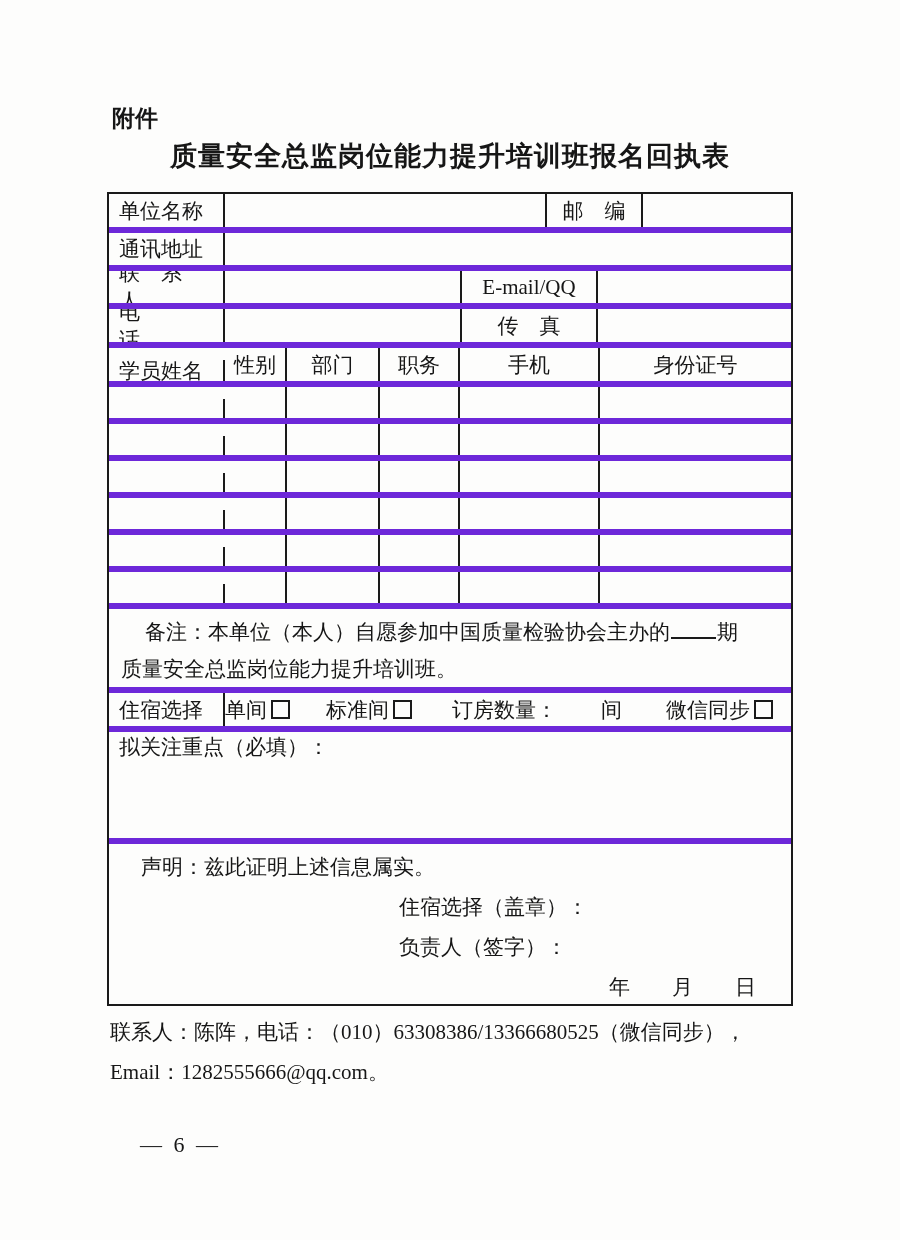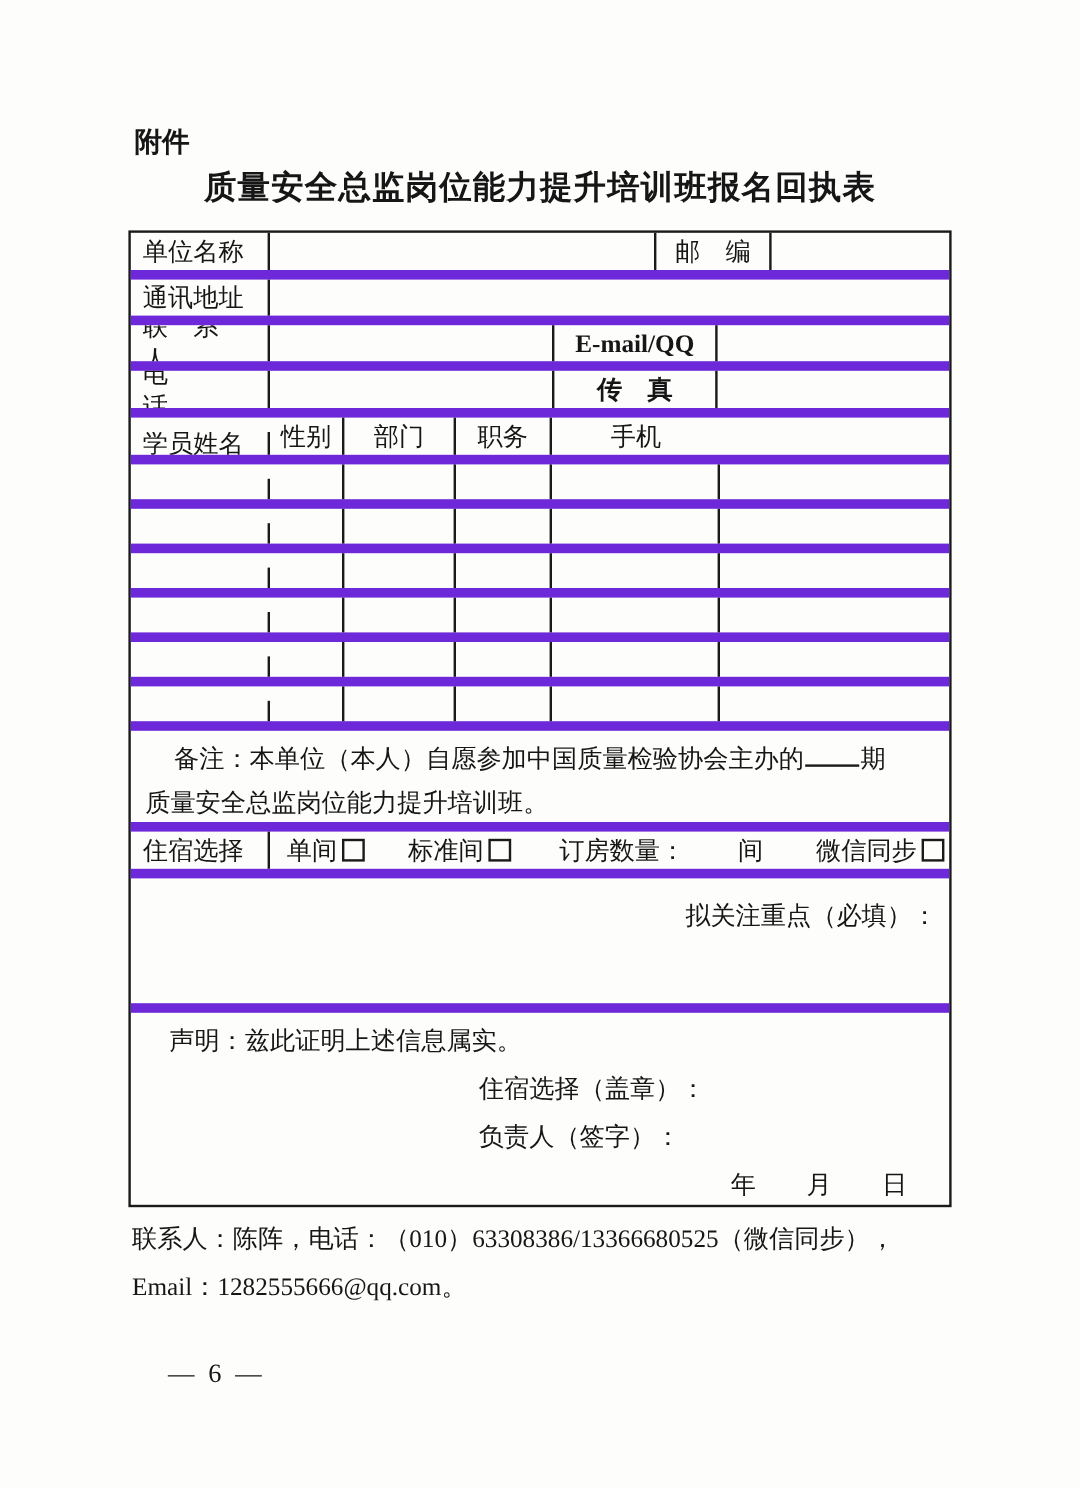--- a/index.html
+++ b/index.html
@@ -4,41 +4,41 @@
 <style>
   html,body{margin:0;padding:0;background:#e8e8e8;}
   .page{position:relative;width:900px;height:1240px;background:#fdfdfc;overflow:hidden;
         font-family:"Liberation Serif","DejaVu Serif",serif;color:#161616;}
   .attachment{position:absolute;left:112px;top:103px;font-size:23px;font-weight:bold;
         font-family:"Liberation Sans","DejaVu Sans",sans-serif;}
   .title{position:absolute;left:0;top:138px;width:100%;margin:0;text-align:center;
         font-size:27px;font-weight:bold;letter-spacing:1px;
         font-family:"Liberation Sans","DejaVu Sans",sans-serif;}
   .ftable{position:absolute;left:107px;top:192px;width:686px;border:2px solid #1a1a1a;box-sizing:border-box;}
-  .row{display:flex;border-bottom:8px solid #6d28d9;box-sizing:border-box;}
+  .row{display:flex;border-bottom:6px solid #6d28d9;box-sizing:border-box;}
   .row.last{border-bottom:none;}
   .cell{border-right:2px solid #1a1a1a;box-sizing:border-box;display:flex;align-items:center;
         font-size:21px;overflow:hidden;}
   .cell:last-child{border-right:none;}
   .fill{flex:1;}
   .lbl{padding-left:10px;}
   .ctr{justify-content:center;text-align:right;}
   .h39{height:39px;}.h38{height:38px;}.h37{height:37px;}
   .hrem{height:84px;}.hfoc{height:112px;}.hdecl{height:160px;}
-  .w116{width:116px;}.w322{width:322px;}.w96{width:96px;}.w237{width:237px;}.w136{width:136px;font-weight:bold;}
+  .w116{width:116px;}.w322{width:322px;}.w96{width:96px;}.w237{width:237px;}.w136{width:136px;}
   .tc1{width:116px;margin-top:12px;}.tc2{width:62px;}.tc3{width:93px;}.tc4{width:80px;}.tc5{width:140px;}.tc6{flex:1;}
   .remark-cell{display:block;padding:5px 12px 12px;line-height:37px;}
   .remark-cell .l1{text-indent:24px;white-space:nowrap;}
   .blank{display:inline-block;width:45px;height:3px;border-bottom:2px solid #1a1a1a;
         vertical-align:baseline;margin:0 1px;}
-  .lodge{padding-left:14px;}
+  .lodge{padding-left:0;}
   .opt{display:inline-flex;align-items:center;white-space:nowrap;}
   .m36{margin-left:36px;}.m40{margin-left:40px;}.m44{margin-left:44px;}
   .chk{display:inline-block;width:15px;height:15px;border:2px solid #1a1a1a;margin-left:4px;}
-  .focus-cell{display:block;padding:17px 10px 0;text-align:right;}
+  .focus-cell{display:block;padding:1px 10px 0;}
   .decl-cell{display:block;line-height:30px;}
   .decl-l1{margin:8px 0 0 32px;}
   .decl-l2{margin:10px 0 0 290px;}
   .decl-l3{margin:10px 0 0 290px;}
   .decl-date{margin:10px 0 0 500px;}
   .footer-line{position:absolute;left:110px;width:700px;font-size:21px;white-space:nowrap;}
   .fl1{top:1018px;}
   .fl2{top:1058px;}
   .page-num{position:absolute;left:140px;top:1132px;font-size:22px;letter-spacing:3px;}
 </style>
@@ -77,20 +77,21 @@
       <div class="cell ctr w136">传　真</div>
       <div class="cell fill"></div>
     </div>
 
     <div class="row h39">
         <div class="cell lbl tc1">学员姓名</div>
         <div class="cell ctr tc2">性别</div>
         <div class="cell ctr tc3">部门</div>
         <div class="cell ctr tc4">职务</div>
         <div class="cell ctr tc5">手机</div>
+        <div class="cell ctr tc6">身份证号</div>
       </div>
 
     <div class="row h37">
         <div class="cell tc1"></div>
         <div class="cell tc2"></div>
         <div class="cell tc3"></div>
         <div class="cell tc4"></div>
         <div class="cell tc5"></div>
         <div class="cell tc6"></div>
       </div>

